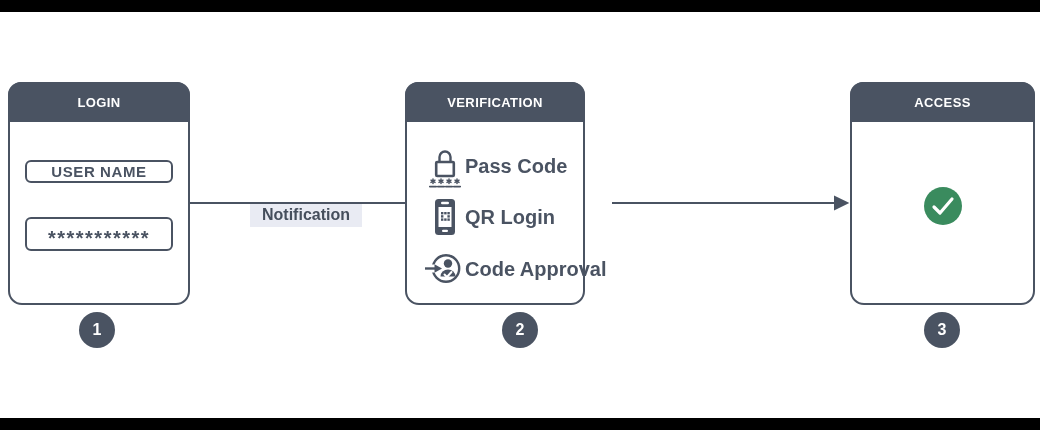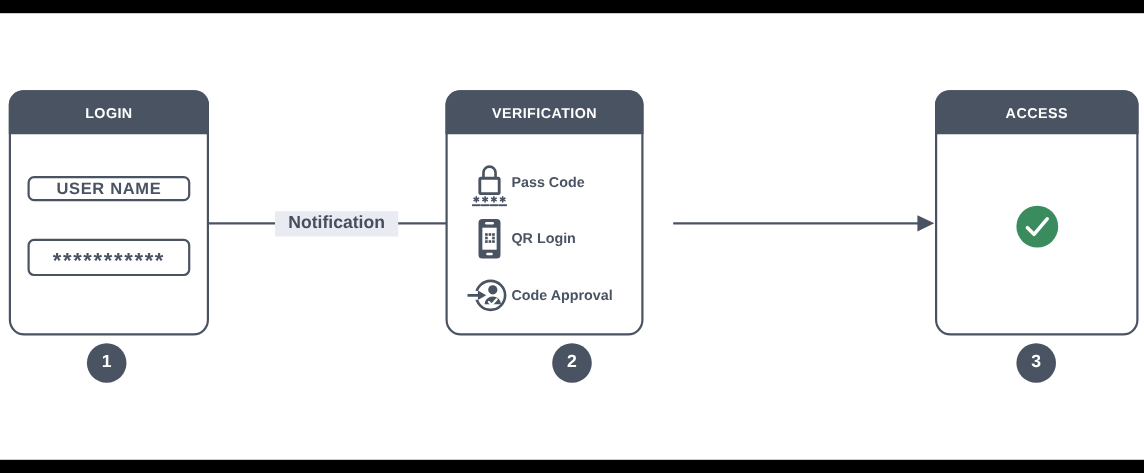--- a/index.html
+++ b/index.html
@@ -25,24 +25,24 @@
 
   .login-input { position:absolute; left:15px; width:148px; height:23px;
                  border:2px solid #4a5362; border-radius:6px; color:#4a5362;
                  display:flex; align-items:center; justify-content:center; }
   .login-input.username { top:76px; font-size:15px; font-weight:bold; letter-spacing:0.6px; }
   .login-input.password { top:133px; height:34px; font-size:20px; font-weight:bold;
                           letter-spacing:1.5px; }
   .login-input.password span { transform:translateY(4px); }
 
   .vrow-label { position:absolute; left:58px; height:20px; line-height:20px;
-                color:#4a5362; font-size:13px; font-weight:600; white-space:nowrap; }
+                color:#4a5362; font-size:20px; font-weight:600; white-space:nowrap; }
   .vicon { position:absolute; }
 
-  .edge-label { position:absolute; top:192px; transform:translateX(-50%);
+  .edge-label { position:absolute; top:204px; transform:translateX(-50%);
                 background:#e9ebf3; color:#454e5c; font-size:16px; font-weight:600;
                 padding:2px 12px 3px 12px; z-index:3; white-space:nowrap; }
   .edge-label.notification { left:306px; }
   .edge-label.approval { left:727px; }
 
   .step-num { position:absolute; top:312px; width:36px; height:36px; border-radius:50%;
               background:#4a5362; color:#ffffff; font-size:16px; font-weight:bold;
               display:flex; align-items:center; justify-content:center; z-index:2; }
   .step-num.n1 { left:79px; }
   .step-num.n2 { left:502px; }

